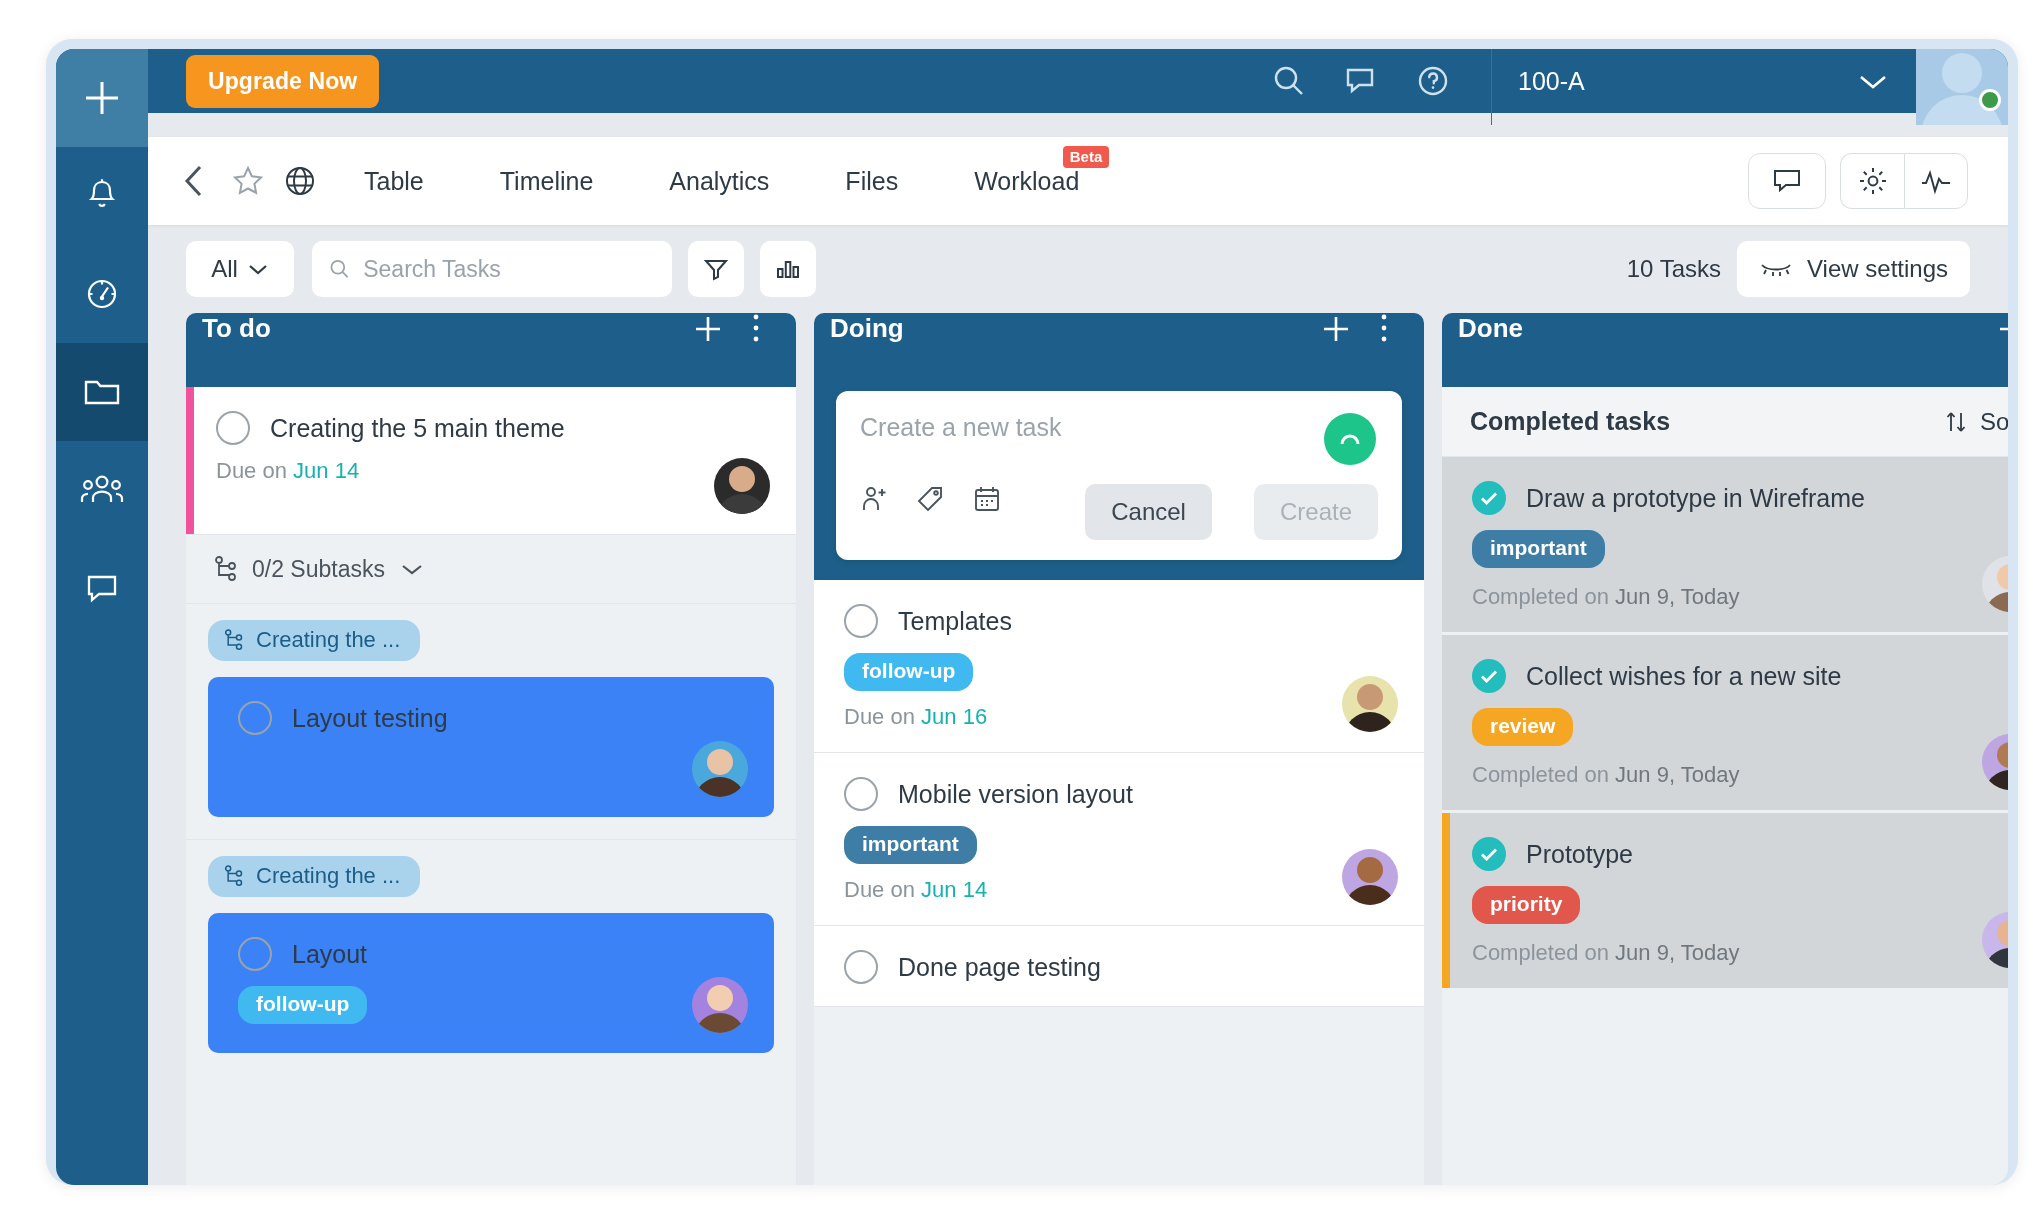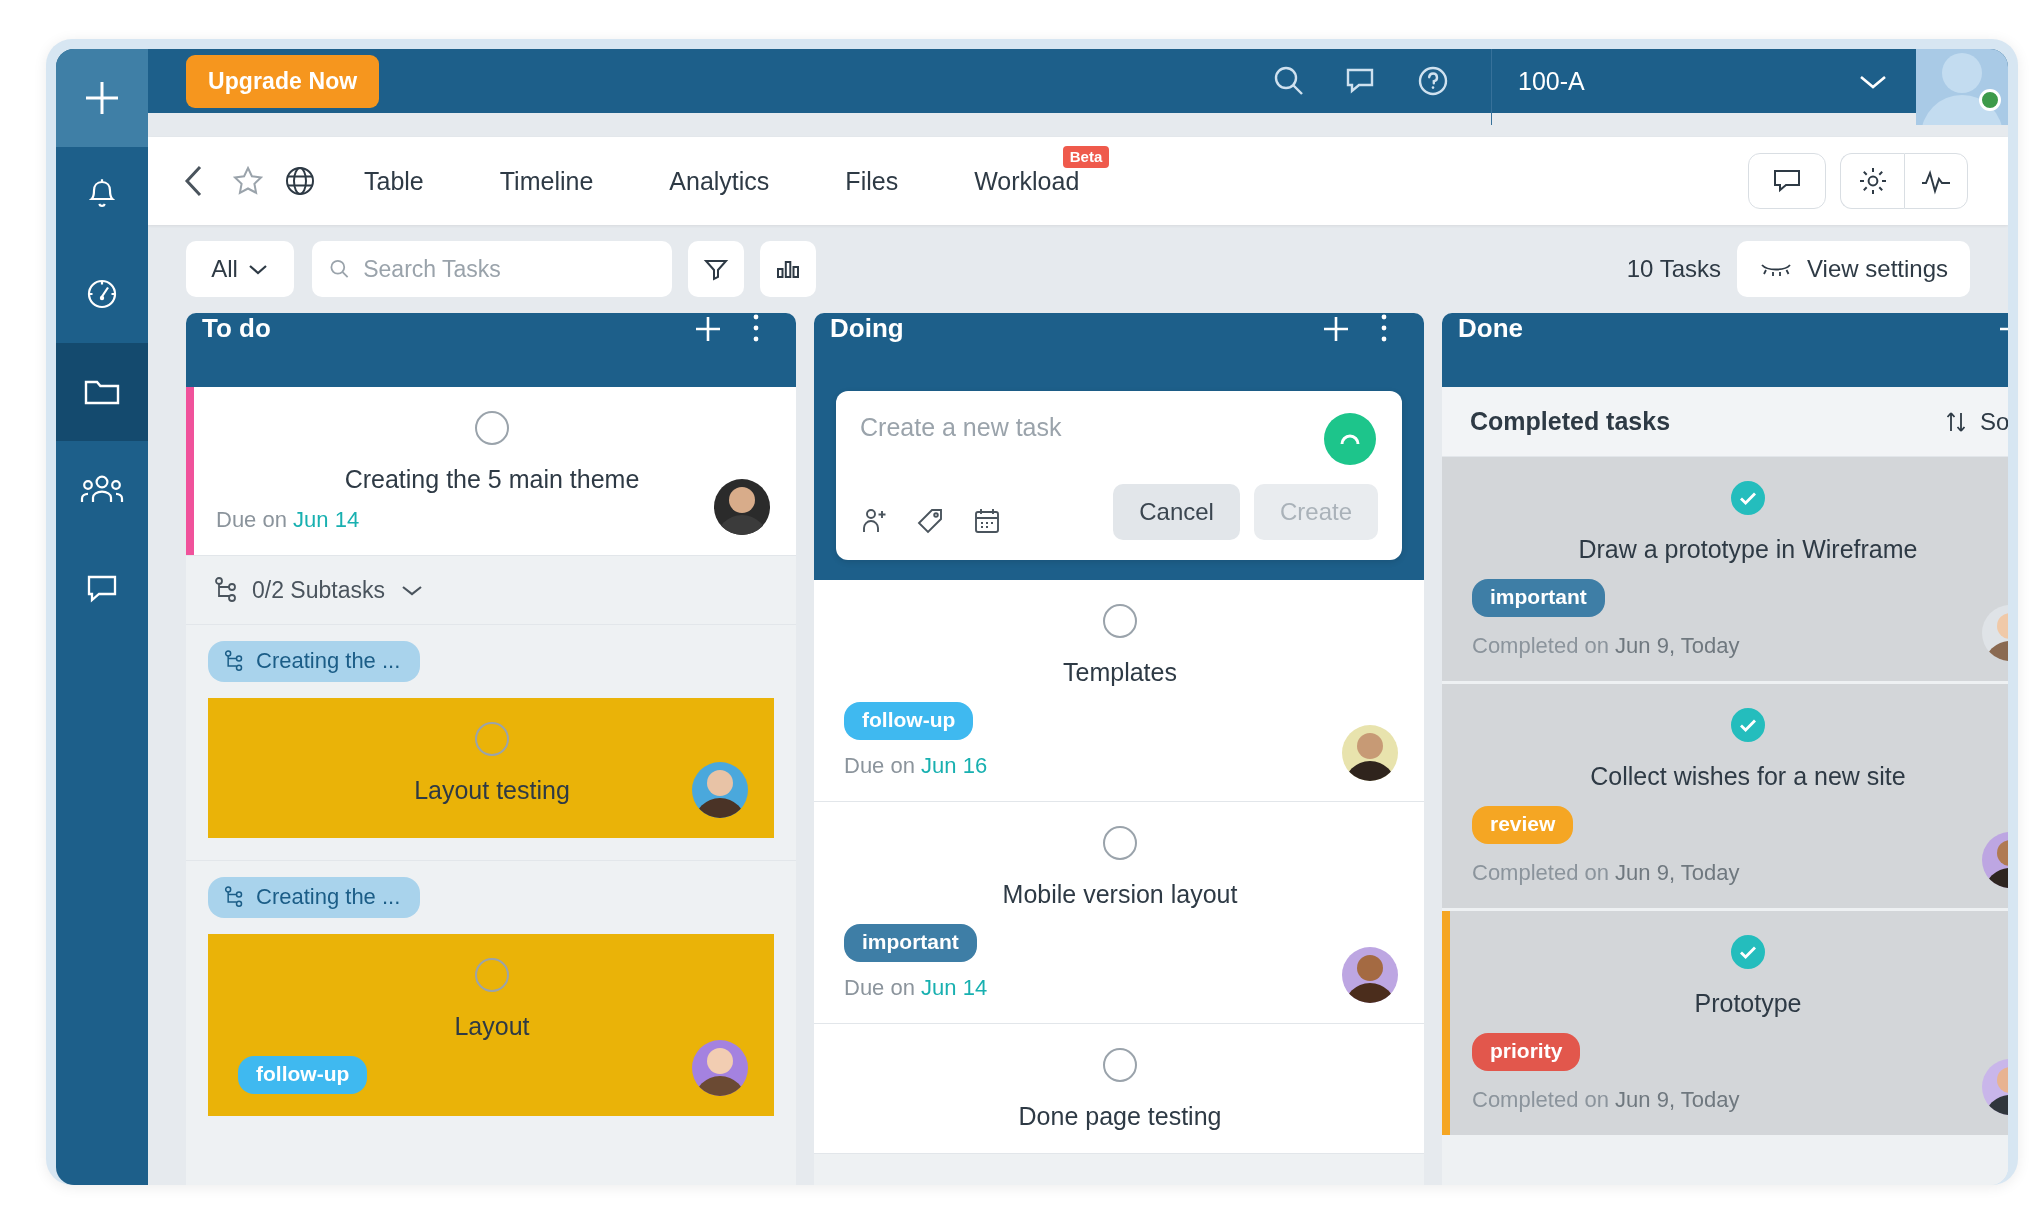--- a/index.html
+++ b/index.html
@@ -226,21 +226,21 @@
     background: #fff;
     position: relative;
     padding: 24px 28px 22px 30px;
     border-bottom: 1px solid #e2e6ea;
     min-height: 148px;
     cursor: pointer;
   }
   .card .stripe {
     position: absolute; left: 0; top: 0; bottom: 0; width: 8px;
   }
-  .card-row { display: flex; align-items: center; gap: 20px; flex-direction: column; }
+  .card-row { display: flex; align-items: center; gap: 20px; }
   .checkbox {
     width: 34px; height: 34px; border-radius: 50%;
     border: 2px solid #9aa3ab; flex: 0 0 34px;
     cursor: pointer;
   }
   .checkbox.done {
     background: #24bdbd; border-color: #24bdbd;
     display: flex; align-items: center; justify-content: center;
   }
   .card-title { font-size: 25px; color: #2e3a45; }
@@ -277,21 +277,21 @@
     cursor: pointer;
   }
   .group-wrap { background: #eef1f3; padding: 16px 22px 22px; border-top: 1px solid #e2e6ea; }
   .group-chip {
     display: inline-flex; align-items: center; gap: 12px;
     background: #a9d3ec; color: #1b5d87;
     border-radius: 16px; padding: 7px 20px 8px 16px;
     font-size: 22px; margin-bottom: 16px;
   }
   .group-card {
-    background: #eab308; border-radius: 0;
+    background: #3b82f6; border-radius: 10px;
     position: relative; padding: 24px 28px 22px 30px;
     min-height: 140px;
     overflow: hidden;
     cursor: pointer;
   }
 
   
   .composer {
     margin: 0 22px 20px;
     background: #fff;
@@ -306,21 +306,21 @@
     font-family: "Liberation Sans", sans-serif;
     display: block;
   }
   .composer-input::placeholder { color: #9aa3ab; }
   .composer-avatar {
     position: absolute; right: 26px; top: 22px;
     width: 52px; height: 52px; border-radius: 50%;
     background: #1dc58b;
     display: flex; align-items: center; justify-content: center;
   }
-  .composer-actions { display: flex; align-items: flex-end; margin-top: 42px; }
+  .composer-actions { display: flex; align-items: flex-start; margin-top: 42px; gap: 28px; }
   .composer-icons { display: flex; gap: 26px; flex: 1; }
   .ci { cursor: pointer; }
   .btn {
     border: none; border-radius: 10px;
     font-size: 24px; padding: 14px 26px;
     font-family: "Liberation Sans", sans-serif;
     cursor: pointer;
   }
   .btn-cancel { background: #e2e6ea; color: #3b4650; margin-right: 14px; }
   .btn-create { background: #e9ecef; color: #aab2b9; }

